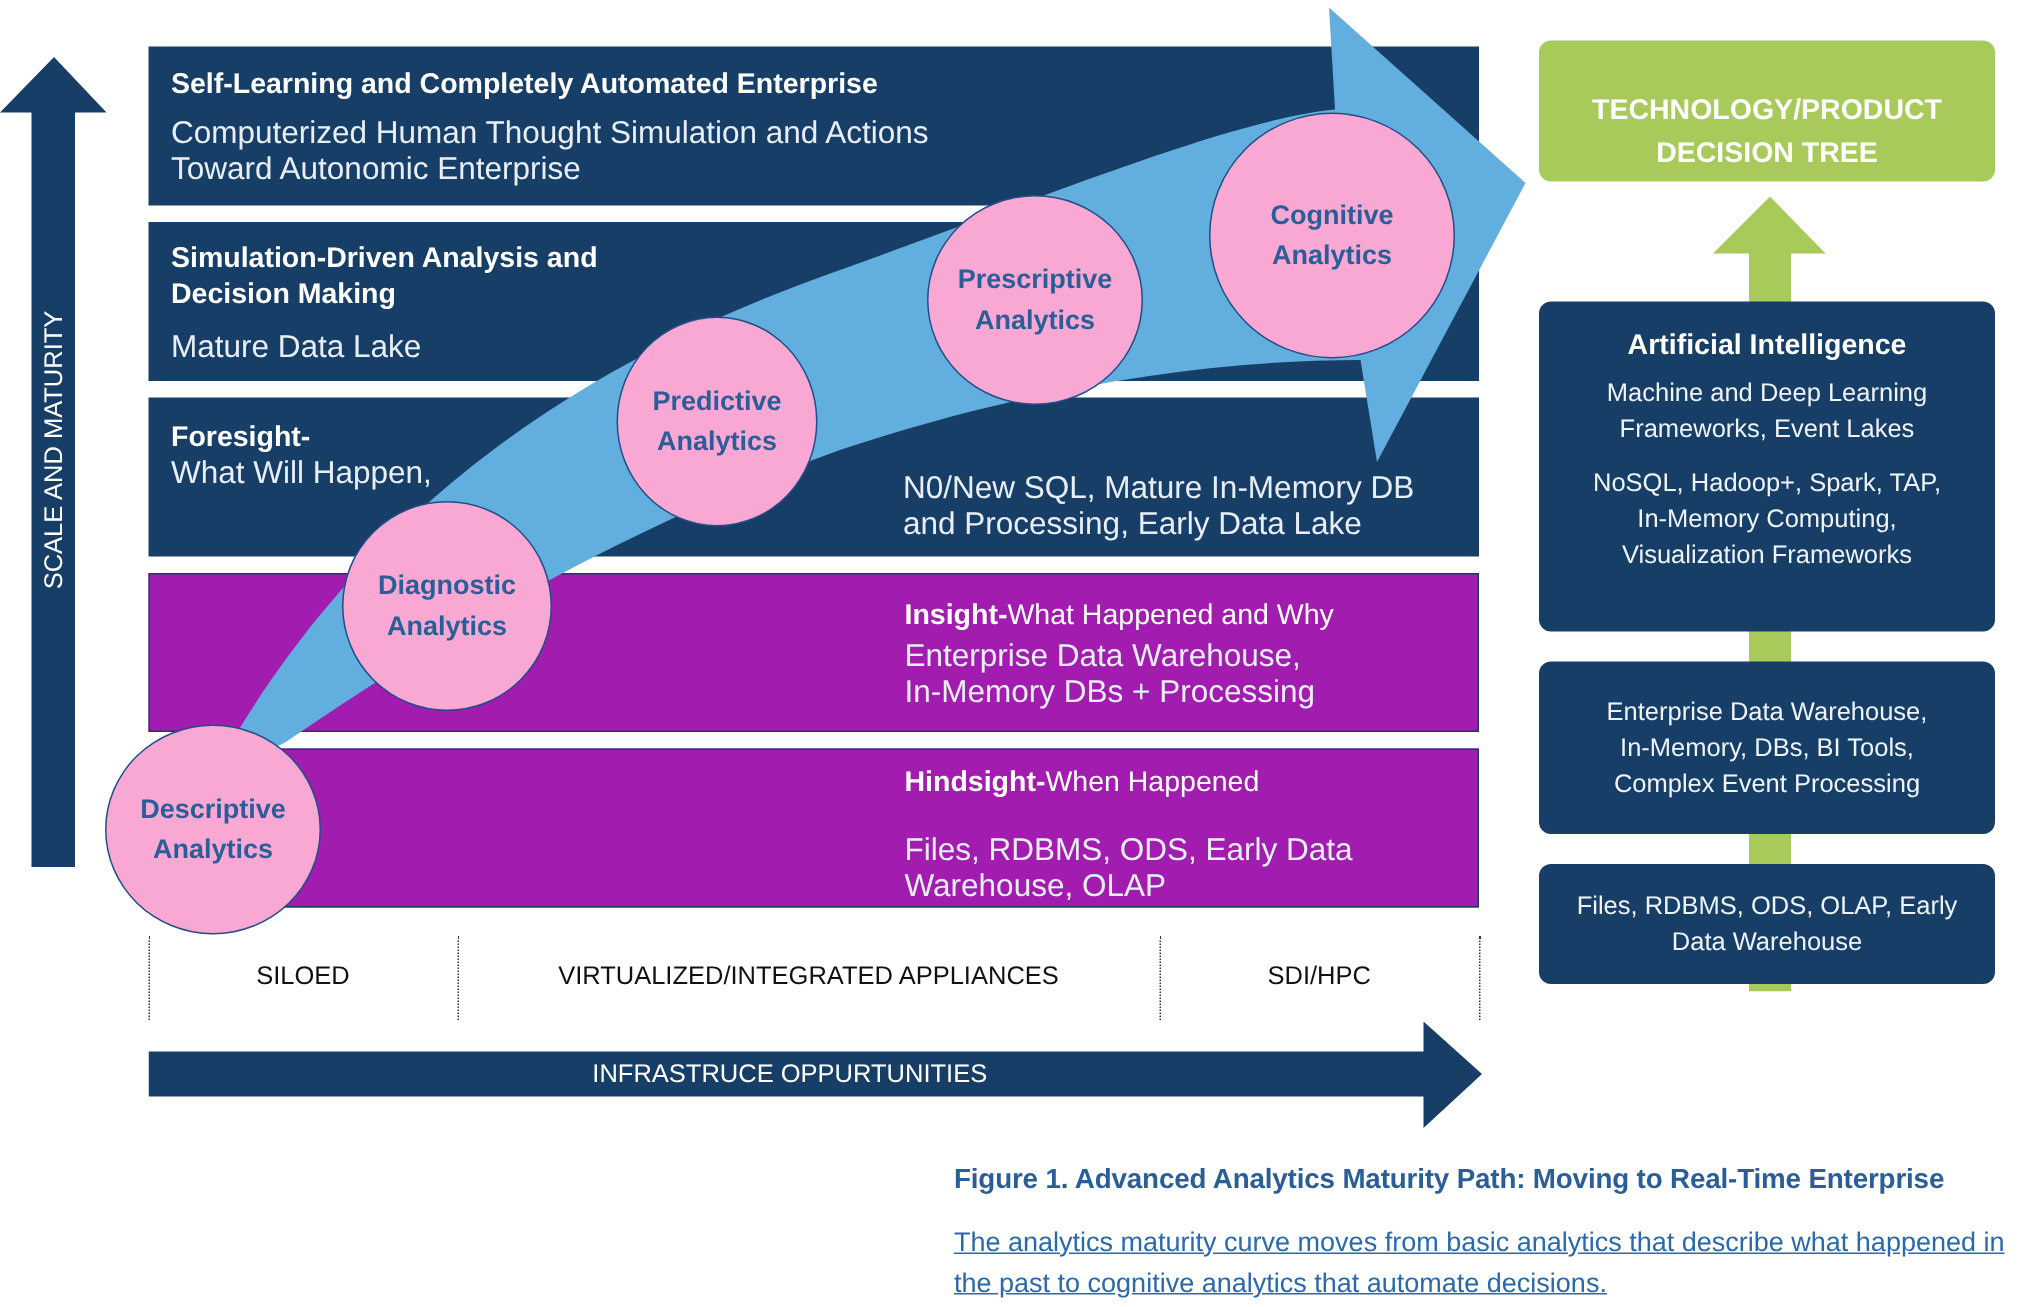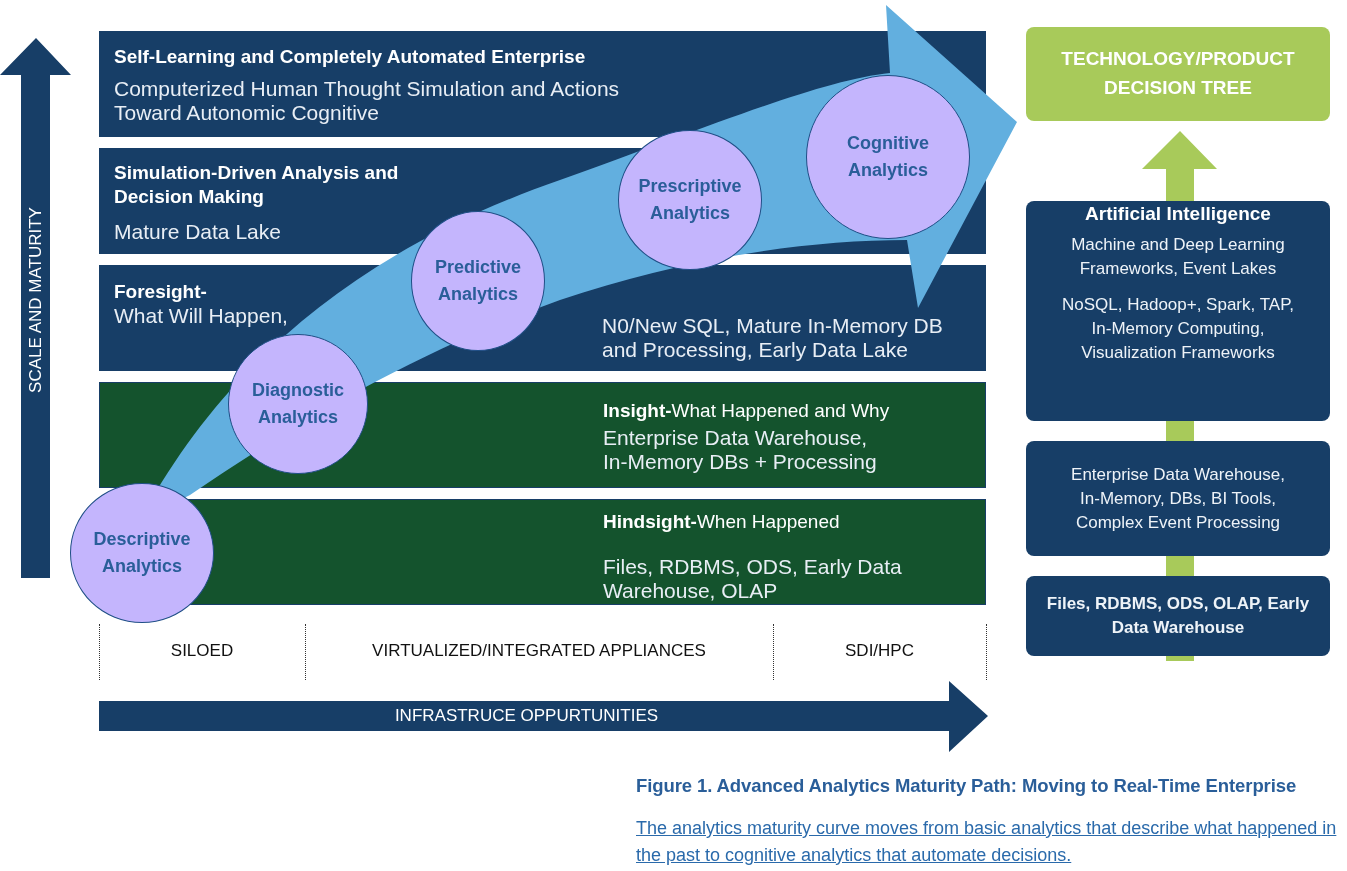--- a/index.html
+++ b/index.html
@@ -1,25 +1,25 @@
 <!DOCTYPE html>
 <html><head>
 <meta charset="utf-8">
 <style>
   html, body { margin: 0; padding: 0; background: #ffffff; }
   body { width: 1347px; height: 871px; position: relative; overflow: hidden;
          font-family: "Liberation Sans", "DejaVu Sans", sans-serif; }
   .abs { position: absolute; }
   .band { position: absolute; left: 99px; width: 887px; box-sizing: border-box; color: #ffffff; }
   .band.dark { background: #173e67; }
-  .band.mid { background: #14532d; border: 1px solid #173e67; }
+  .band.mid { background: #a21caf; border: 1px solid #173e67; }
   .band .ttl { font-weight: bold; font-size: 19px; line-height: 24px; }
   .band .sub { font-size: 21px; line-height: 24px; color: #e8eef5; }
   .bold { font-weight: bold; }
-  .circle { position: absolute; border-radius: 50%; background: #c4b5fd; border: 1.5px solid #1f4f86;
+  .circle { position: absolute; border-radius: 50%; background: #f9a8d4; border: 1.5px solid #1f4f86;
             display: flex; align-items: center; justify-content: center; text-align: center;
             color: #2a5e99; font-weight: bold; font-size: 18px; line-height: 27px; box-sizing: border-box; }
   .rbox { position: absolute; left: 1026px; width: 304px; background: #173e67; border-radius: 8px;
           color: #ffffff; text-align: center; box-sizing: border-box; }
   .rbox .t { font-size: 17px; line-height: 24px; color: #eef3f8; }
   .phase { position: absolute; top: 641px; font-size: 17px; color: #111; text-align: center; }
   .dots { position: absolute; top: 624px; height: 56px; border-left: 1.5px dotted #333; }
   .cap-title { position: absolute; left: 636px; top: 775px; font-size: 18.5px; color: #2a5e99; font-weight: bold; letter-spacing: -0.1px;}
   .cap-body { position: absolute; left: 636px; top: 815px; font-size: 18px; line-height: 27px; color: #2a6aab; width: 710px; text-decoration: underline; }
 </style>
@@ -27,21 +27,21 @@
 <body>
 
 <svg class="abs" style="left:0;top:38px" width="72" height="542">
   <polygon points="36,0 71,37 50,37 50,540 21,540 21,37 0,37" fill="#173e67"></polygon>
 </svg>
 <div class="abs bold" style="left:36px;top:300px;transform:translate(-50%,-50%) rotate(-90deg);color:#fff;font-size:17px;white-space:nowrap;font-weight:normal;">SCALE AND MATURITY</div>
 
 <div class="band dark" style="top:31px;height:106px;padding:14px 0 0 15px;">
   <div class="ttl">Self-Learning and Completely Automated Enterprise</div>
   <div class="sub" style="margin-top:8px">Computerized Human Thought Simulation and Actions</div>
-  <div class="sub">Toward Autonomic Cognitive</div>
+  <div class="sub">Toward Autonomic Enterprise</div>
 </div>
 <div class="band dark" style="top:148px;height:106px;padding:13px 0 0 15px;">
   <div class="ttl">Simulation-Driven Analysis and</div>
   <div class="ttl">Decision Making</div>
   <div class="sub" style="margin-top:11px">Mature Data Lake</div>
 </div>
 <div class="band dark" style="top:265px;height:106px;padding:15px 0 0 15px;">
   <div class="ttl">Foresight-</div>
   <div class="sub">What Will Happen,</div>
   <div class="abs" style="left:503px;top:49px;">
@@ -113,41 +113,41 @@
 <div class="dots" style="left:986px;"></div>
 <div class="phase" style="left:99px;width:206px;">SILOED</div>
 <div class="phase" style="left:305px;width:468px;">VIRTUALIZED/INTEGRATED APPLIANCES</div>
 <div class="phase" style="left:773px;width:213px;">SDI/HPC</div>
 
 <svg class="abs" style="left:99px;top:681px" width="890" height="72">
   <polygon points="0,20 850,20 850,0 889,35 850,71 850,50 0,50" fill="#173e67"></polygon>
 </svg>
 <div class="abs" style="left:99px;width:855px;top:706px;text-align:center;color:#fff;font-size:17px;">INFRASTRUCE OPPURTUNITIES</div>
 
-<div class="abs" style="left:1026px;top:27px;width:304px;height:94px;background:#a8ca5a;border-radius:8px;color:#fff;text-align:center;font-weight:bold;font-size:19px;line-height:29px;padding-top:17px;box-sizing:border-box;">
+<div class="abs" style="left:1026px;top:27px;width:304px;height:94px;background:#a8ca5a;border-radius:8px;color:#fff;text-align:center;font-weight:bold;font-size:19px;line-height:29px;padding-top:32px;box-sizing:border-box;">
   <div>TECHNOLOGY/PRODUCT</div>
   <div>DECISION TREE</div>
 </div>
 <svg class="abs" style="left:1142px;top:131px" width="76" height="530">
   <polygon points="38,0 75,38 52,38 52,530 24,530 24,38 0,38" fill="#a8ca5a"></polygon>
 </svg>
 
-<div class="rbox" style="top:201px;height:220px;">
+<div class="rbox" style="top:201px;height:220px;padding-top:17px;">
   <div class="bold" style="font-size:19px;line-height:26px;margin-bottom:6px;">Artificial Intelligence</div>
   <div class="t">Machine and Deep Learning</div>
   <div class="t">Frameworks, Event Lakes</div>
   <div class="t" style="height:12px"></div>
   <div class="t">NoSQL, Hadoop+, Spark, TAP,</div>
   <div class="t">In-Memory Computing,</div>
   <div class="t">Visualization Frameworks</div>
 </div>
 <div class="rbox" style="top:441px;height:115px;padding-top:22px;">
   <div class="t">Enterprise Data Warehouse,</div>
   <div class="t">In-Memory, DBs, BI Tools,</div>
   <div class="t">Complex Event Processing</div>
 </div>
-<div class="rbox" style="top:576px;height:80px;padding-top:16px;font-weight:bold;">
+<div class="rbox" style="top:576px;height:80px;padding-top:16px;">
   <div class="t">Files, RDBMS, ODS, OLAP, Early</div>
   <div class="t">Data Warehouse</div>
 </div>
 
 <div class="cap-title">Figure 1. Advanced Analytics Maturity Path: Moving to Real-Time Enterprise</div>
 <div class="cap-body">The analytics maturity curve moves from basic analytics that describe what happened in the past to cognitive analytics that automate decisions.</div>
 
 </body></html>

